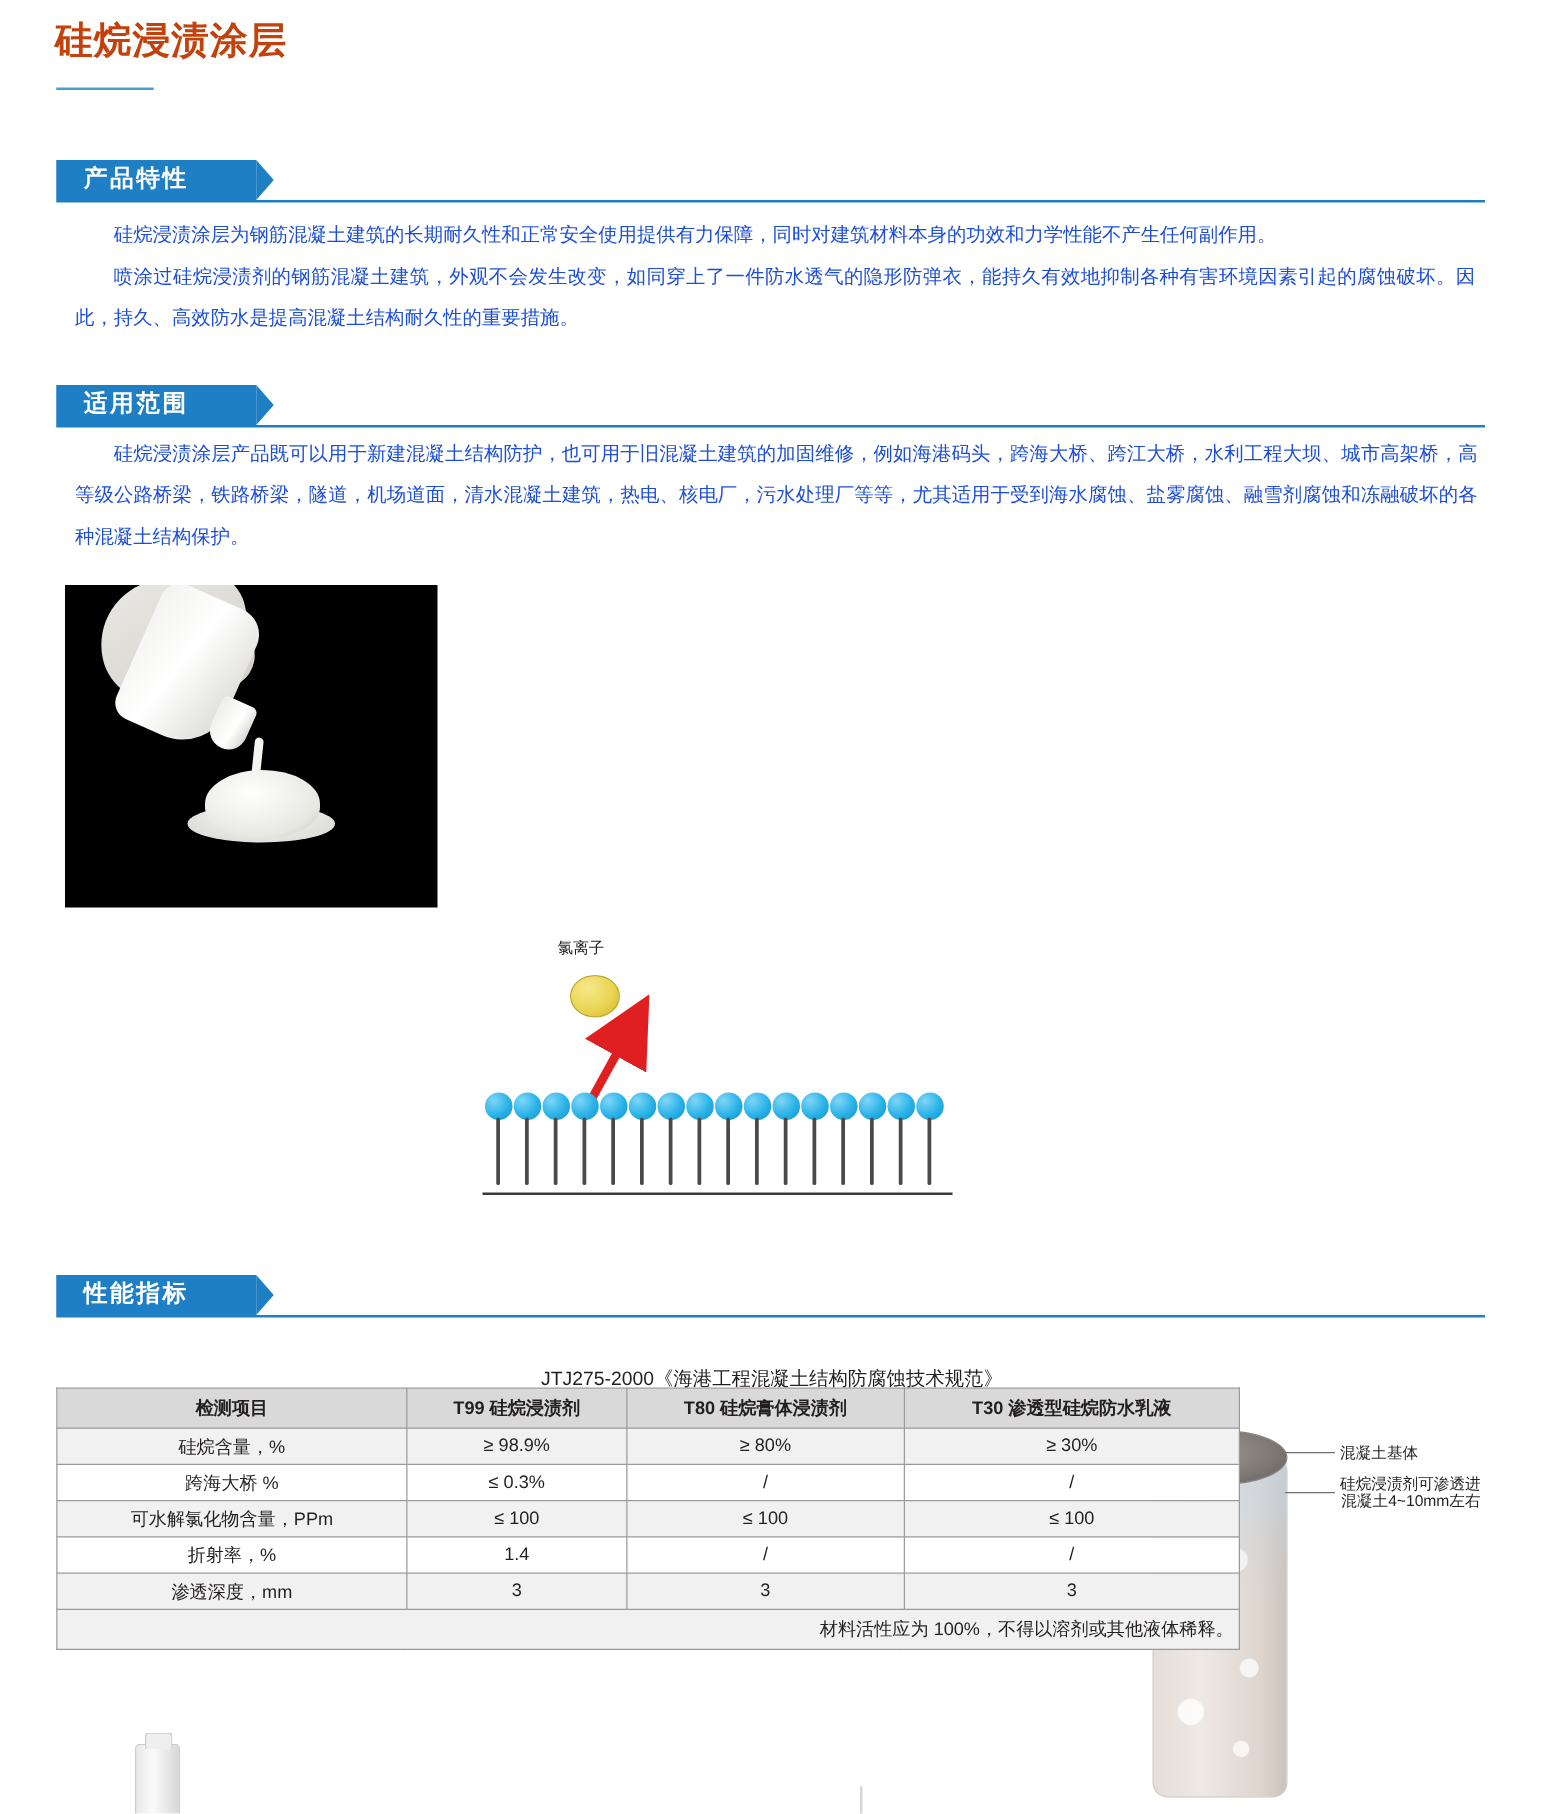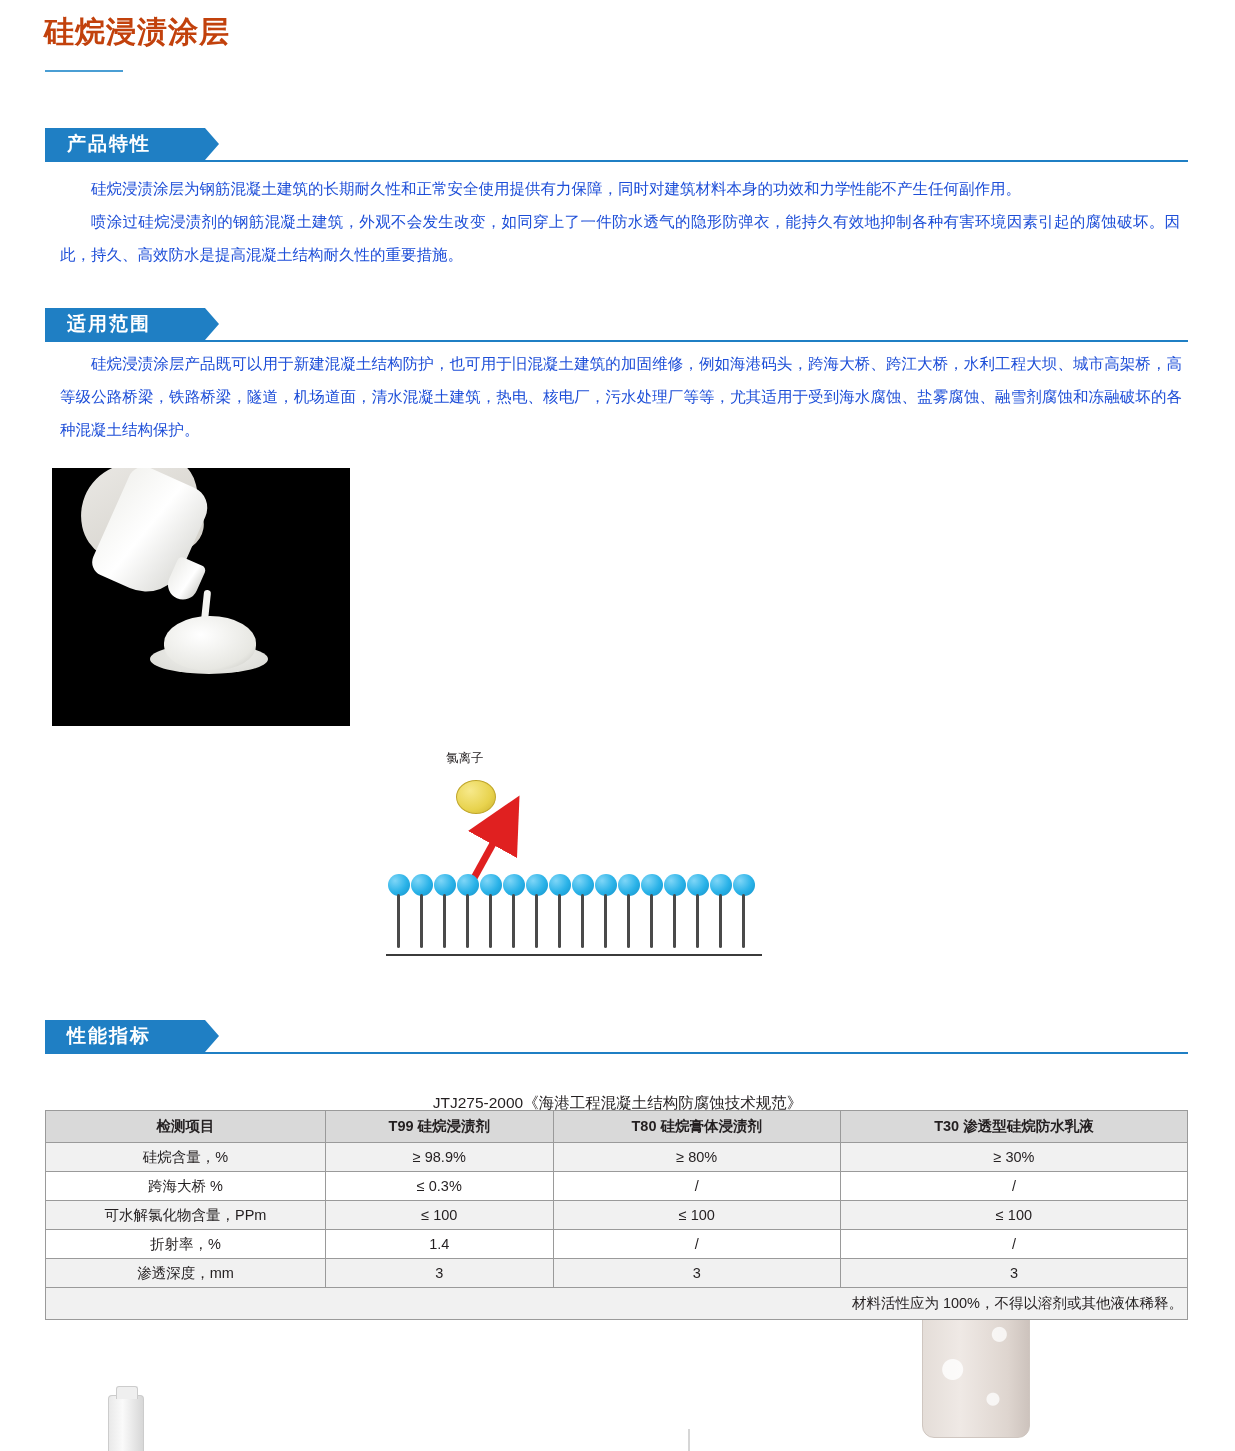--- a/index.html
+++ b/index.html
@@ -237,21 +237,21 @@
   .table-title {
     position: absolute;
     left: 0; right: 0;
     text-align: center;
     font-size: 15.5px;
     color: #231f20;
   }
   table.perf {
     position: absolute;
     left: 45px;
-    width: 1143px;
+    width: 947px;
     border-collapse: collapse;
     font-size: 14.5px;
   }
   table.perf th, table.perf td {
     border: 1px solid #9a9a9a;
     text-align: center;
     height: 29px;
     padding: 0 4px;
     color: #231f20;
   }

